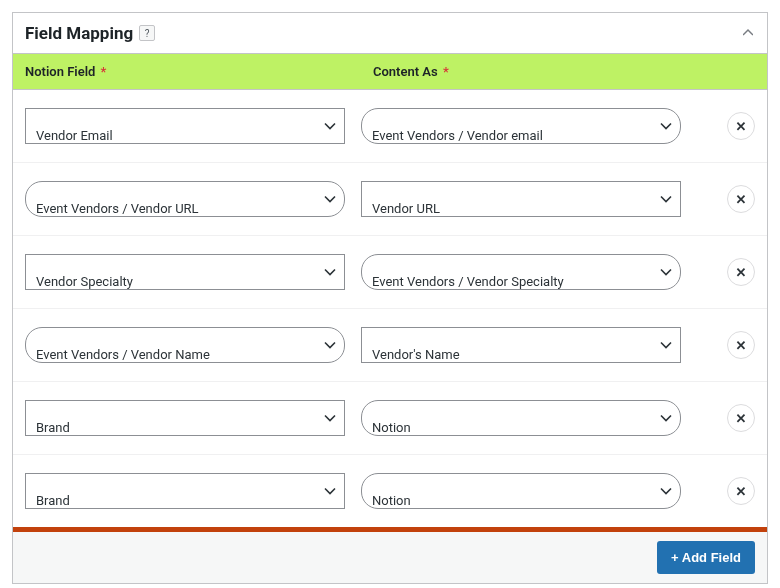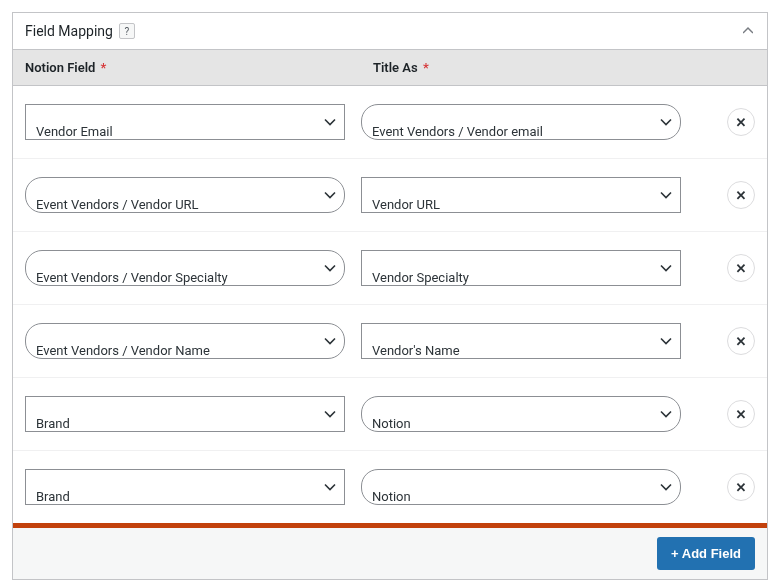--- a/index.html
+++ b/index.html
@@ -16,22 +16,22 @@
     background: #fff;
     width: 756px;
   }
   .panel-header {
     display: flex;
     align-items: center;
     padding: 10px 12px;
     border-bottom: 1px solid #c3c4c7;
   }
   .panel-title {
-    font-weight: 400;
-    font-size: 14px;
+    font-weight: 700;
+    font-size: 17px;
   }
   .help {
     margin-left: 6px;
     width: 16px;
     height: 16px;
     border: 1px solid #c3c4c7;
     border-radius: 2px;
     font-size: 10px;
     color: #50575e;
     display: inline-flex;
@@ -45,21 +45,21 @@
     height: 14px;
     display: inline-flex;
     align-items: center;
     justify-content: center;
     color: #787c82;
     cursor: pointer;
   }
   .column-headers {
     display: flex;
     padding: 10px 12px;
-    background: #e5e5e5;
+    background: #bef264;
     border-bottom: 1px solid #c3c4c7;
     font-weight: 600;
   }
   .col-notion { width: 348px; }
   .col-import { flex: 1; }
   .req { color: #d63638; margin-left: 2px; }
 
   .rows { background: #fff; }
   .row {
     display: flex;
@@ -140,21 +140,21 @@
         </svg>
     </span>
   </div>
 
   <div class="column-headers">
     <div class="col-notion">
       <span>Notion Field</span>
       <span class="req">*</span>
     </div>
     <div class="col-import">
-      <span>Title As</span>
+      <span>Content As</span>
       <span class="req">*</span>
     </div>
   </div>
 
   <div class="rows" id="rows-container">
   <div class="row">
     <div class="select select-notion">
       <span>Vendor Email</span>
       <span class="chev">
         <svg width="12" height="12" viewBox="0 0 12 12">
@@ -191,30 +191,30 @@
               <path d="M1 3.5 L6 8.5 L11 3.5" fill="none" stroke="currentColor" stroke-width="1.6"></path>
             </svg>
       </span>
     </div>
     <div class="remove">
       <span>✕</span>
     </div>
   </div>
 
   <div class="row">
+    <div class="select select-notion">
+      <span>Vendor Specialty</span>
+      <span class="chev">
+        <svg width="12" height="12" viewBox="0 0 12 12">
+              <path d="M1 3.5 L6 8.5 L11 3.5" fill="none" stroke="currentColor" stroke-width="1.6"></path>
+            </svg>
+      </span>
+    </div>
     <div class="select select-import">
       <span>Event Vendors / Vendor Specialty</span>
-      <span class="chev">
-        <svg width="12" height="12" viewBox="0 0 12 12">
-              <path d="M1 3.5 L6 8.5 L11 3.5" fill="none" stroke="currentColor" stroke-width="1.6"></path>
-            </svg>
-      </span>
-    </div>
-    <div class="select select-notion">
-      <span>Vendor Specialty</span>
       <span class="chev">
         <svg width="12" height="12" viewBox="0 0 12 12">
               <path d="M1 3.5 L6 8.5 L11 3.5" fill="none" stroke="currentColor" stroke-width="1.6"></path>
             </svg>
       </span>
     </div>
     <div class="remove">
       <span>✕</span>
     </div>
   </div>

